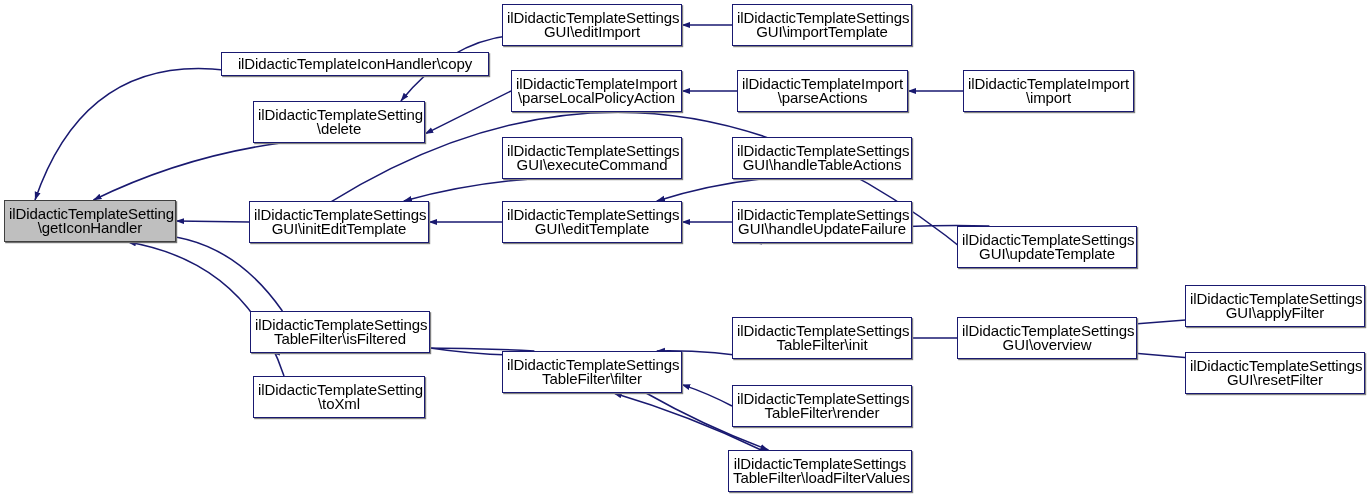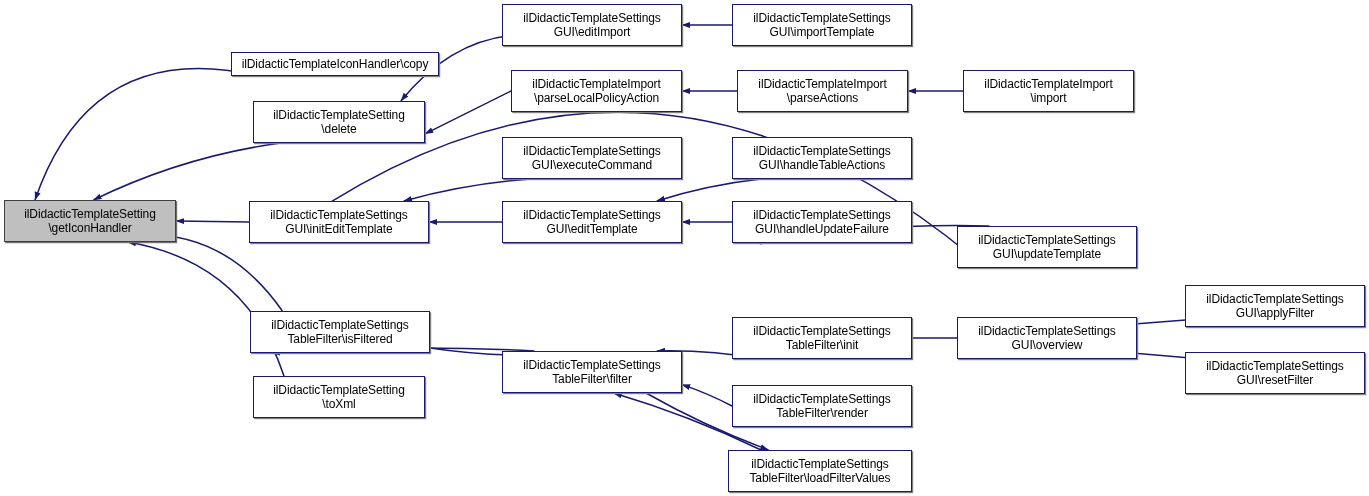--- a/index.html
+++ b/index.html
@@ -25,21 +25,21 @@
     width: 1369px;
     height: 496px;
     pointer-events: none;
   }
   .node {
     position: absolute;
     box-sizing: border-box;
     border: 1px solid #191970;
     background: #ffffff;
     color: #000000;
-    font-size: 12px;
+    font-size: 15px;
     line-height: 14.5px;
     text-align: center;
     display: flex;
     align-items: center;
     justify-content: center;
     padding: 0 4px;
     white-space: pre-line;
     letter-spacing: -0.1px;
     box-shadow: 1.2px 1.2px 0 0 #808080;
     z-index: 2;
@@ -92,21 +92,21 @@
         <path d="M1365.0,373.0 Q1161.0,355.5 957.0,338.0" marker-end="url(#arrow)"></path>
       </g>
   </svg>
   <div id="nodes">
       <div class="node root" style="left: 4px; top: 200px; width: 172px; height: 42px;"><span class="node-label">ilDidacticTemplateSetting
 \getIconHandler</span></div>
       <div class="node" style="left: 502px; top: 4px; width: 180px; height: 42px;"><span class="node-label">ilDidacticTemplateSettings
 GUI\editImport</span></div>
       <div class="node" style="left: 732px; top: 4px; width: 180px; height: 42px;"><span class="node-label">ilDidacticTemplateSettings
 GUI\importTemplate</span></div>
-      <div class="node" style="left: 231px; top: 52px; width: 208px; height: 24px;"><span class="node-label">ilDidacticTemplateIconHandler\copy</span></div>
+      <div class="node" style="left: 221px; top: 52px; width: 268px; height: 24px;"><span class="node-label">ilDidacticTemplateIconHandler\copy</span></div>
       <div class="node" style="left: 511px; top: 70px; width: 171px; height: 42px;"><span class="node-label">ilDidacticTemplateImport
 \parseLocalPolicyAction</span></div>
       <div class="node" style="left: 737px; top: 70px; width: 171px; height: 42px;"><span class="node-label">ilDidacticTemplateImport
 \parseActions</span></div>
       <div class="node" style="left: 963px; top: 70px; width: 171px; height: 42px;"><span class="node-label">ilDidacticTemplateImport
 \import</span></div>
       <div class="node" style="left: 253px; top: 101px; width: 172px; height: 42px;"><span class="node-label">ilDidacticTemplateSetting
 \delete</span></div>
       <div class="node" style="left: 502px; top: 137px; width: 180px; height: 42px;"><span class="node-label">ilDidacticTemplateSettings
 GUI\executeCommand</span></div>

